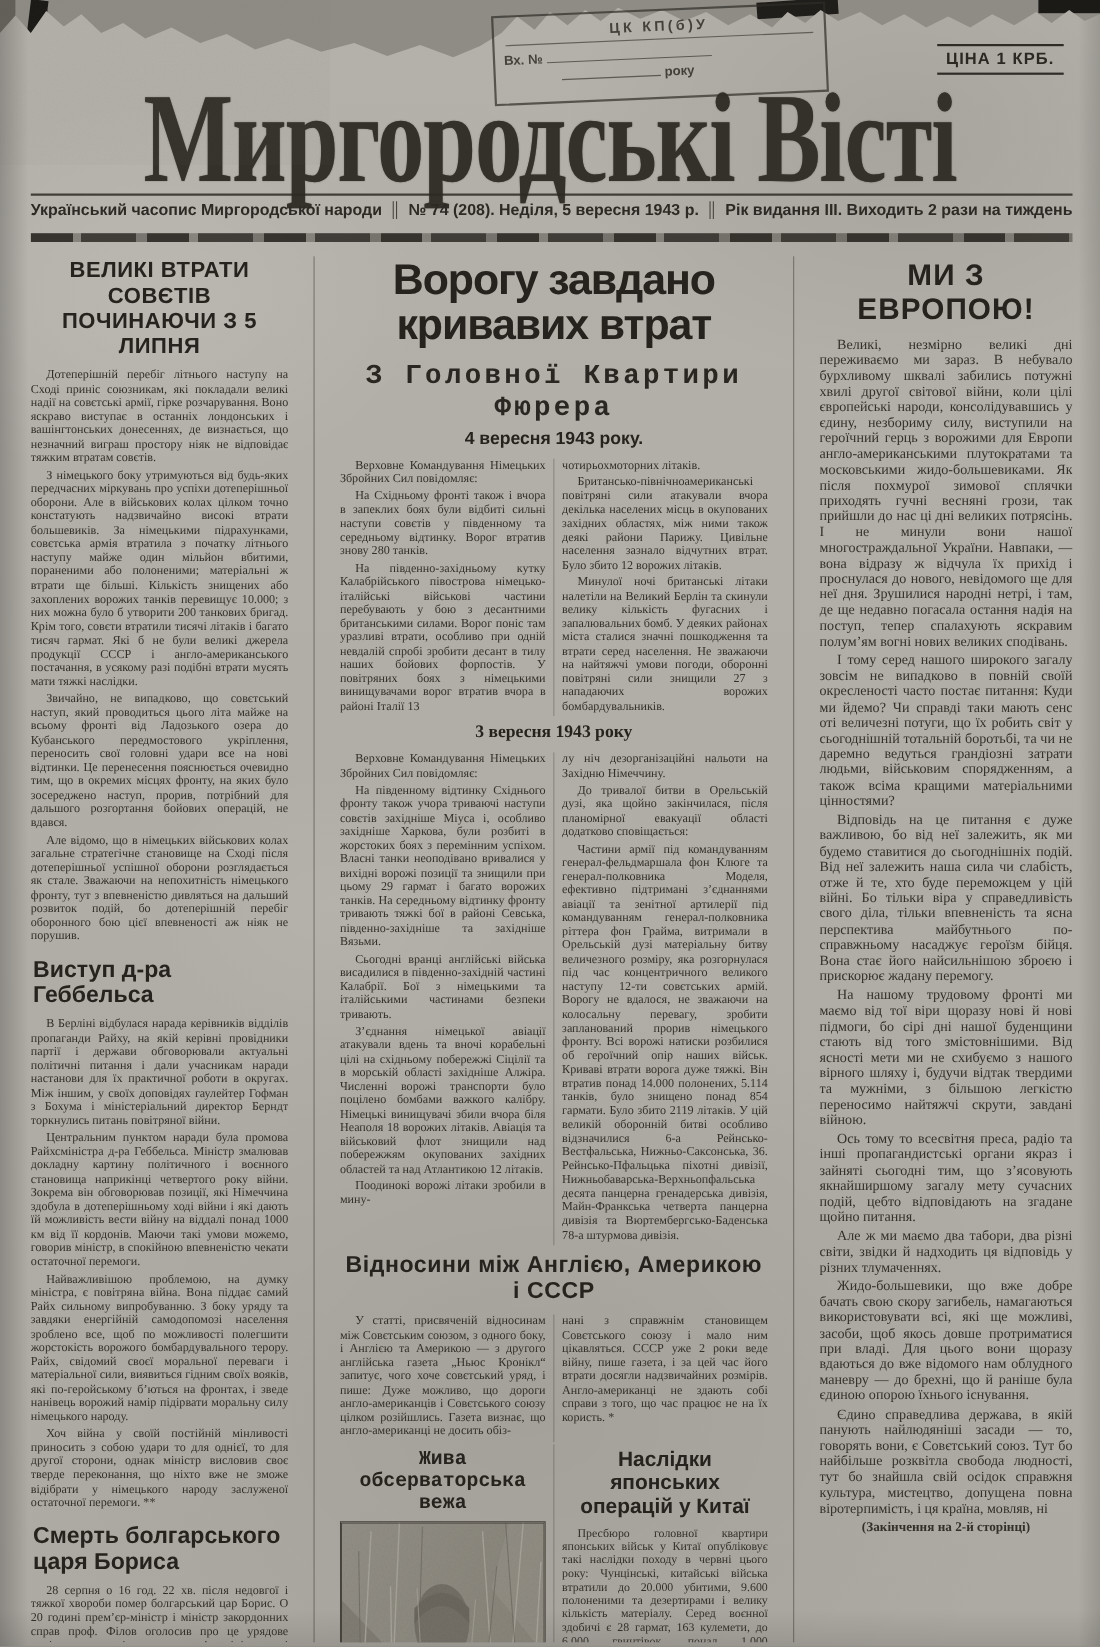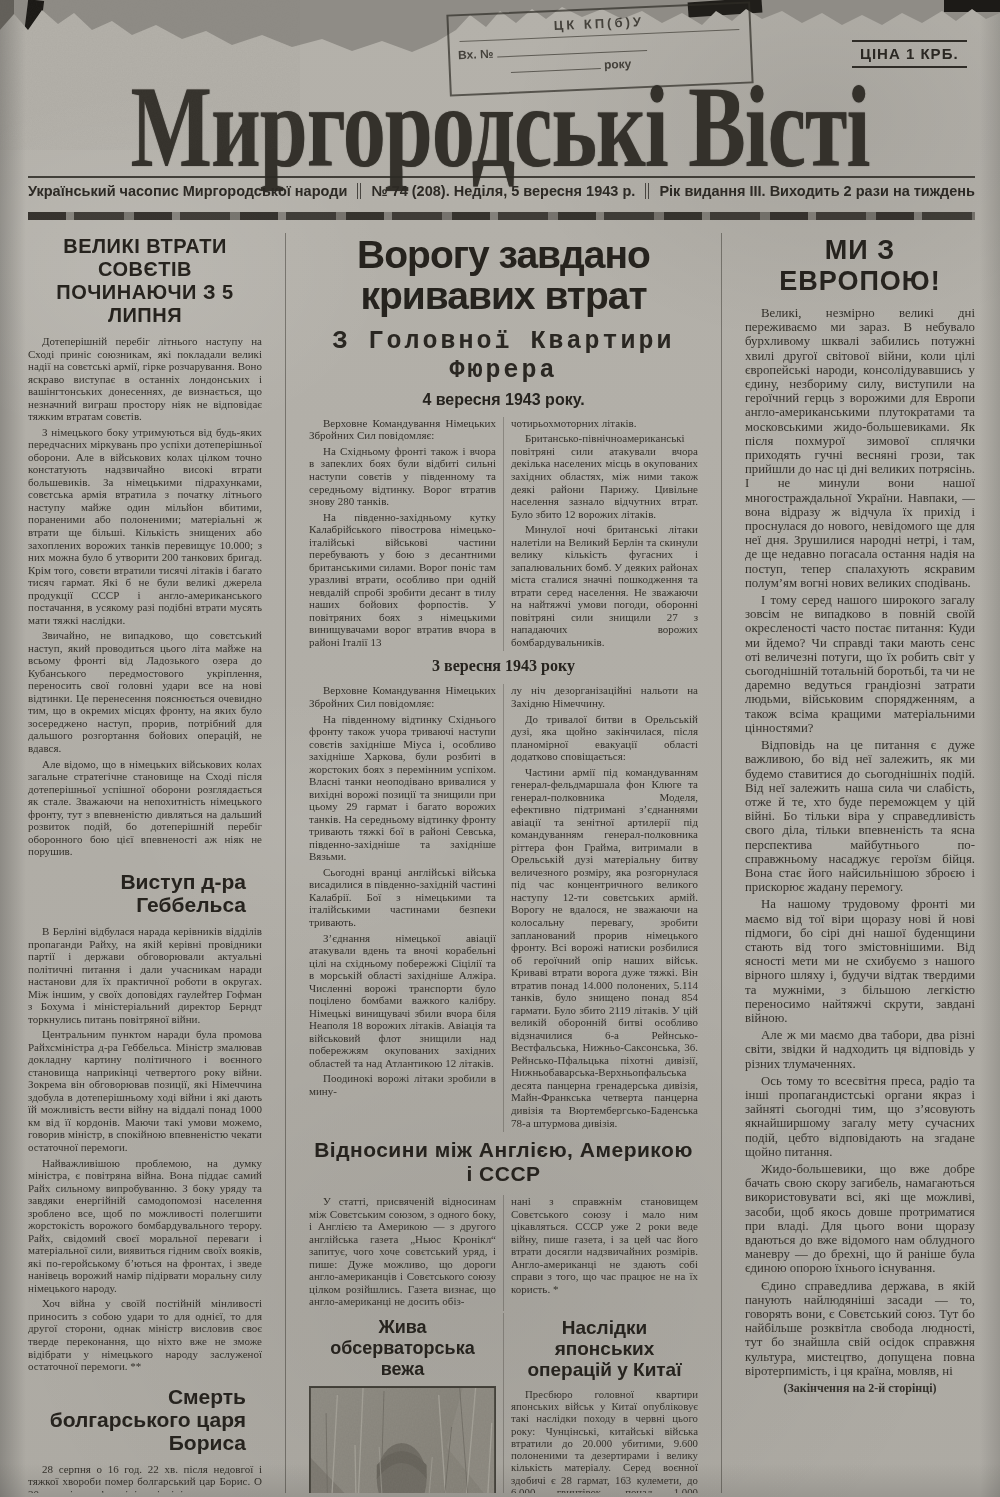--- a/index.html
+++ b/index.html
@@ -91,21 +91,21 @@
   p{margin:0 0 3px;text-align:justify;text-indent:14px;}
   .body-s p{font-size:11px;line-height:1.14;}
   .cont p:first-child{text-indent:0;}
 
   .h-left{
     font-family:"Liberation Sans",sans-serif;font-weight:bold;font-size:20px;line-height:1.15;
     text-align:center;color:#26231e;margin:2px 0 8px;letter-spacing:.5px;
   }
   .h-sub{
     font-family:"Liberation Sans",sans-serif;font-weight:bold;font-size:21px;line-height:1.1;
-    text-align:right;color:#26231e;margin:12px 16px 9px;
+    text-align:left;color:#26231e;margin:12px 2px 9px;
   }
   .h-main{
     font-family:"Liberation Sans",sans-serif;font-weight:bold;font-size:39px;line-height:1.05;
     text-align:center;color:#26231e;letter-spacing:-1px;margin:2px 0 10px;
   }
   .h-serif{
     font-family:Liberation Mono, monospace;font-weight:bold;font-size:25px;letter-spacing:3px;
     text-align:center;color:#2a2722;margin:0 0 6px;
   }
   .h-date1{
@@ -114,21 +114,21 @@
   }
   .h-date2{
     font-family:Liberation Serif, serif;font-weight:bold;font-size:16px;
     text-align:center;color:#26231e;margin:6px 0 9px;
   }
   .h-rel{
     font-family:"Liberation Sans",sans-serif;font-weight:bold;font-size:21px;
     text-align:center;color:#26231e;margin:6px 0 9px;letter-spacing:.5px;
   }
   .h-photo{
-    font-family:Liberation Sans, sans-serif;font-weight:bold;font-size:18px;
+    font-family:Liberation Mono, monospace;font-weight:bold;font-size:18px;
     text-align:center;color:#26231e;margin:4px 0 6px;
   }
   .h-japan,.h-norway{
     font-family:"Liberation Sans",sans-serif;font-weight:bold;font-size:19px;line-height:1.12;
     text-align:center;color:#26231e;margin:4px 0 7px;
   }
   .h-europe{
     font-family:"Liberation Sans",sans-serif;font-weight:bold;font-size:27px;
     text-align:center;color:#26231e;margin:2px 0 9px;letter-spacing:1px;
   }
@@ -322,22 +322,22 @@
 
     <div class="vrule"></div>
 
     <div class="col4">
       <div>
         <div class="h-europe">МИ З ЕВРОПОЮ!</div>
         <p>Великі, незмірно великі дні переживаємо ми зараз. В небувало бурхливому шквалі забились потужні хвилі другої світової війни, коли цілі європейські народи, консолідувавшись у єдину, незбориму силу, виступили на героїчний герць з ворожими для Европи англо-американськими плутократами та московськими жидо-большевиками. Як після похмурої зимової сплячки приходять гучні весняні грози, так прийшли до нас ці дні великих потрясінь. І не минули вони нашої многостраждальної України. Навпаки, — вона відразу ж відчула їх прихід і проснулася до нового, невідомого ще для неї дня. Зрушилися народні нетрі, і там, де ще недавно погасала остання надія на поступ, тепер спалахують яскравим полум’ям вогні нових великих сподівань.</p>
         <p>І тому серед нашого широкого загалу зовсім не випадково в повній своїй окресленості часто постає питання: Куди ми йдемо? Чи справді таки мають сенс оті величезні потуги, що їх робить світ у сьогоднішній тотальній боротьбі, та чи не даремно ведуться грандіозні затрати людьми, військовим спорядженням, а також всіма кращими матеріальними цінностями?</p>
         <p>Відповідь на це питання є дуже важливою, бо від неї залежить, як ми будемо ставитися до сьогоднішніх подій. Від неї залежить наша сила чи слабість, отже й те, хто буде переможцем у цій війні. Бо тільки віра у справедливість свого діла, тільки впевненість та ясна перспектива майбутнього по-справжньому насаджує героїзм бійця. Вона стає його найсильнішою зброєю і прискорює жадану перемогу.</p>
         <p>На нашому трудовому фронті ми маємо від тої віри щоразу нові й нові підмоги, бо сірі дні нашої буденщини стають від того змістовнішими. Від ясності мети ми не схибуємо з нашого вірного шляху і, будучи відтак твердими та мужніми, з більшою легкістю переносимо найтяжчі скрути, завдані війною.</p>
+        <p>Ось тому то всесвітня преса, радіо та інші пропагандистські органи якраз і зайняті сьогодні тим, що з’ясовують якнайширшому загалу мету сучасних подій, цебто відповідають на згадане щойно питання.</p>
         <p>Але ж ми маємо два табори, два різні світи, звідки й надходить ця відповідь у різних тлумаченнях.</p>
-        <p>Ось тому то всесвітня преса, радіо та інші пропагандистські органи якраз і зайняті сьогодні тим, що з’ясовують якнайширшому загалу мету сучасних подій, цебто відповідають на згадане щойно питання.</p>
         <p>Жидо-большевики, що вже добре бачать свою скору загибель, намагаються використовувати всі, які ще можливі, засоби, щоб якось довше протриматися при владі. Для цього вони щоразу вдаються до вже відомого нам облудного маневру — до брехні, що й раніше була єдиною опорою їхнього існування.</p>
         <p>Єдино справедлива держава, в якій панують найлюдяніші засади — то, говорять вони, є Совєтський союз. Тут бо найбільше розквітла свобода людності, тут бо знайшла свій осідок справжня культура, мистецтво, допущена повна віротерпимість, і ця країна, мовляв, ні</p>
         <p class="continuation">(Закінчення на 2-й сторінці)</p>
       </div>
     </div>
   </div>
 </div>
 
 <div class="stamp">
   <div class="s-org">ЦК КП(б)У</div>

